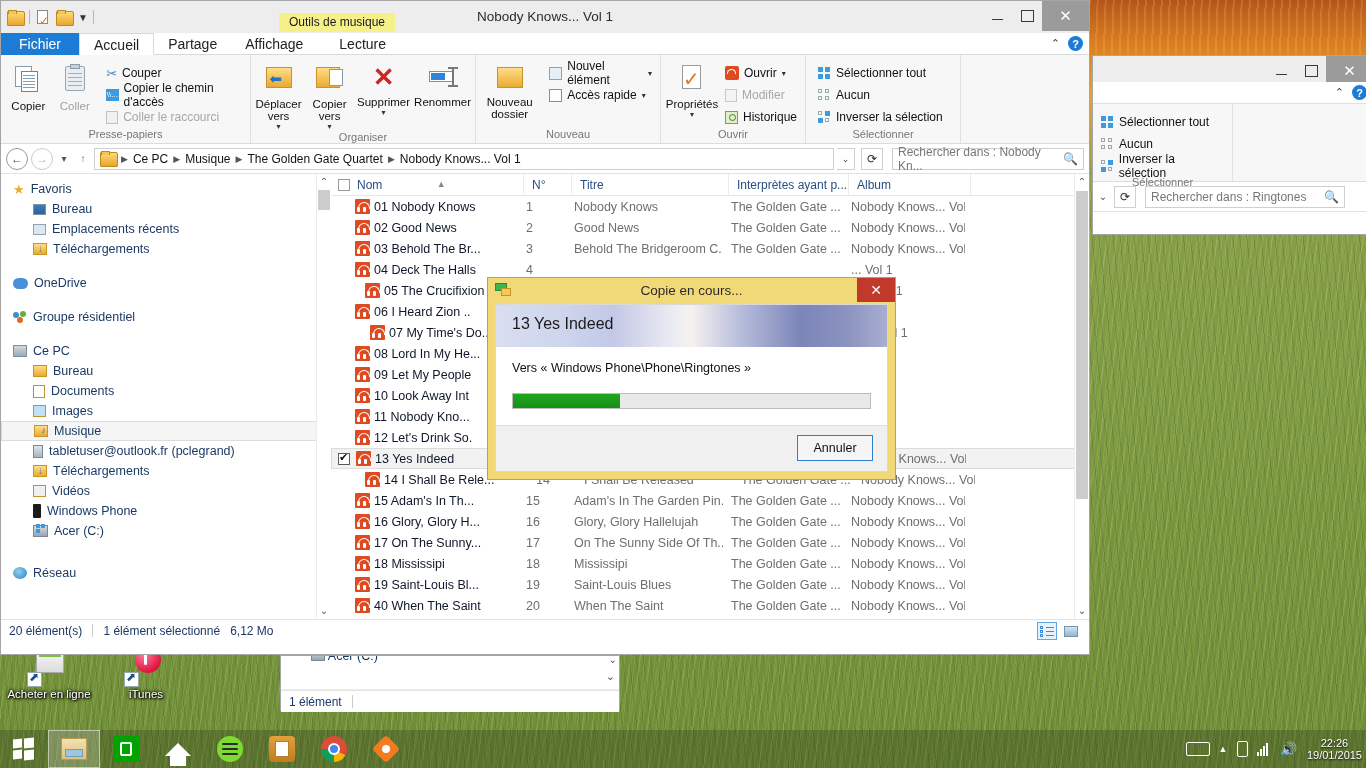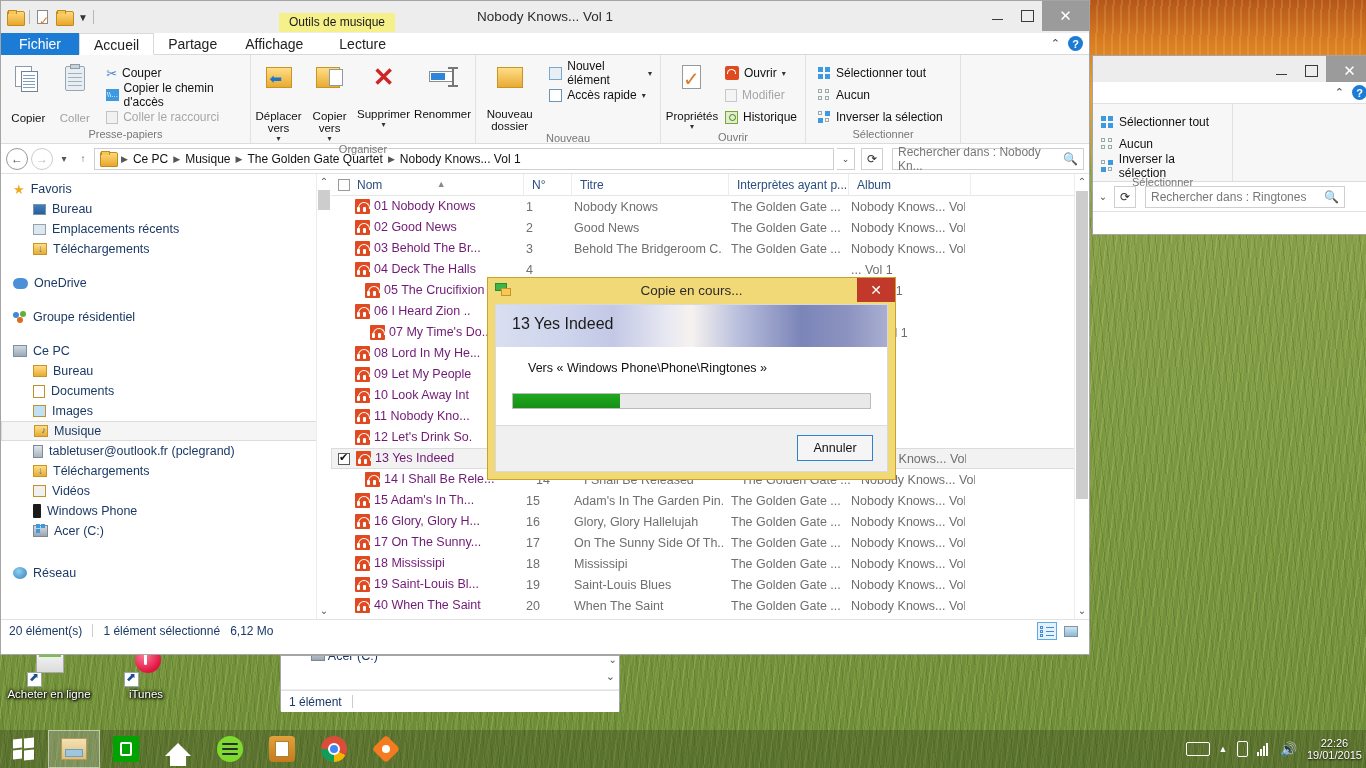--- a/index.html
+++ b/index.html
@@ -96,21 +96,21 @@
   .chev-up { color:#444; font-size:11px; }
   .help-ico { width:15px; height:15px; border-radius:50%; background:#1c7bd4; color:#fff;
               font-size:11px; font-weight:bold; display:flex; align-items:center; justify-content:center;}
 
   .ribbon { height:89px; background:#f7f7f7; border-bottom:1px solid #dcdcdc; display:flex; position:relative;}
   .rgroup { position:relative; display:flex; flex-direction:column; padding:2px 4px 0 4px;
             border-right:1px solid #e1e1e1; }
   .rgroup .gbody { display:flex; flex:1; align-items:flex-start; padding-top:3px; }
   .rgroup .glabel { text-align:center; font-size:11px; color:#777; height:15px; line-height:13px; }
   .bigbtn { width:52px; display:flex; flex-direction:column; align-items:center; padding-top:4px; }
-  .bigbtn .lbl { font-size:11.5px; color:#111; text-align:center; line-height:12px; margin-top:18px;}
+  .bigbtn .lbl { font-size:11.5px; color:#111; text-align:center; line-height:12px; margin-top:6px;}
   .bigbtn .lbl.dim { color:#a0a0a0; }
   .smallcol { display:flex; flex-direction:column; justify-content:flex-start; padding-top:3px; gap:2px;}
   .smallbtn { display:flex; align-items:center; gap:5px; height:20px; padding:0 4px; font-size:12px; color:#111;}
   .smallbtn.dim { color:#a7a7a7; }
   .caret { font-size:8px; color:#333; }
 
   
   .addrbar { height:30px; background:#fff; display:flex; align-items:center; padding:0 5px; gap:3px;
              border-bottom:1px solid #e2e2e2;}
   .navbtn { width:22px; height:22px; border-radius:50%; border:1px solid #999; color:#555;
@@ -146,21 +146,21 @@
   .listpane { flex:1; background:#fff; position:relative; overflow:hidden; }
   .colhead { display:flex; height:22px; align-items:center; font-size:12px; color:#2a4e80;
              border-bottom:1px solid #e6e6e6; position:relative;}
   .colhead .cell { padding-left:8px; position:relative; height:22px; line-height:22px;
                    border-right:1px solid #ececec;}
   .sortmark { position:absolute; left:48%; top:-1px; font-size:9px; color:#888; }
   .chkcell { width:26px; display:flex; align-items:center; justify-content:center; }
   .hdchk { width:12px; height:12px; border:1px solid #9b9b9b; background:#fff; }
   .row { display:flex; height:21px; align-items:center; font-size:12.5px; }
   .row.sel { background:#f2f2f2; border:1px solid #dcdcdc; }
-  .row .c-name { display:flex; gap:4px; color:#701a75; overflow:hidden; white-space:nowrap;}
+  .row .c-name { display:flex; align-items:center; gap:4px; color:#0f172a; overflow:hidden; white-space:nowrap;}
   .row .c-other { color:#6f6f6f; overflow:hidden; white-space:nowrap; padding-left:8px;}
   .hp-ico { width:15px; height:15px; background:#e04a20; position:relative; flex:none; border-radius:1px;}
   .hp-ico:before{ content:""; position:absolute; left:2.5px; top:3px; width:10px; height:6px;
      border:1.6px solid #fff; border-bottom:none; border-radius:6px 6px 0 0;}
   .hp-ico:after{ content:""; position:absolute; left:2px; top:8px; width:3px; height:5px;
      background:#fff; border-radius:1px; box-shadow:6px 0 0 #fff;}
   .rowchk { width:12px; height:12px; border:1px solid #5a5a5a; background:#fff; margin-left:6px;
             position:relative; flex:none;}
   .rowchk.on:after{ content:"✔"; position:absolute; left:0px; top:-3px; font-size:11px; color:#111; }
   .listscroll { position:absolute; right:0; top:0; width:15px; bottom:0; background:#fff;
@@ -182,21 +182,21 @@
   .dlg-title { height:26px; position:relative; }
   .dlg-title .t { position:absolute; left:0; right:0; text-align:center; line-height:26px;
                   font-size:13.5px; color:#2b2b2b;}
   .dlg-close { position:absolute; right:0; top:0; width:38px; height:24px; background:#c0392b;
                color:#fff; display:flex; align-items:center; justify-content:center; font-size:14px;}
   .dlg-inner { background:#fff; margin:0 7px 7px 7px; border:1px solid #d9d9d9; }
   .dlg-banner { height:42px; position:relative;
     background:linear-gradient(90deg,#d9def0 0%, #cdd4ec 18%, #c3c8e6 30%, #e8e9f2 44%,
                #f6f2ef 50%, #b9bfdd 62%, #7b85b8 78%, #8c93c0 90%, #a9aed1 100%);}
   .dlg-banner .txt { position:absolute; left:16px; top:10px; font-size:16px; color:#1b1b1b; }
-  .dlg-dest { padding:14px 16px 4px 32px; font-size:12.5px; color:#111; }
+  .dlg-dest { padding:14px 16px 4px 16px; font-size:12.5px; color:#111; }
   .progress-wrap { margin:14px 16px 16px 16px; height:16px; background:#e9e9e9; border:1px solid #bcbcbc;}
   .progress-bar { height:100%; background:linear-gradient(180deg,#27b527,#18a018); }
   .dlg-foot { background:#f0f0f0; border-top:1px solid #dcdcdc; height:46px; position:relative;}
   .dlg-btn { position:absolute; right:14px; top:9px; width:76px; height:26px; background:#f5f5f5;
              border:1px solid #2f7fd0; font-size:12.5px; display:flex; align-items:center;
              justify-content:center; color:#111;}
   .copy-ico { position:absolute; left:7px; top:4px; width:18px; height:16px; }
 
   
   .taskbar { position:absolute; left:0; right:0; bottom:0; height:38px;

